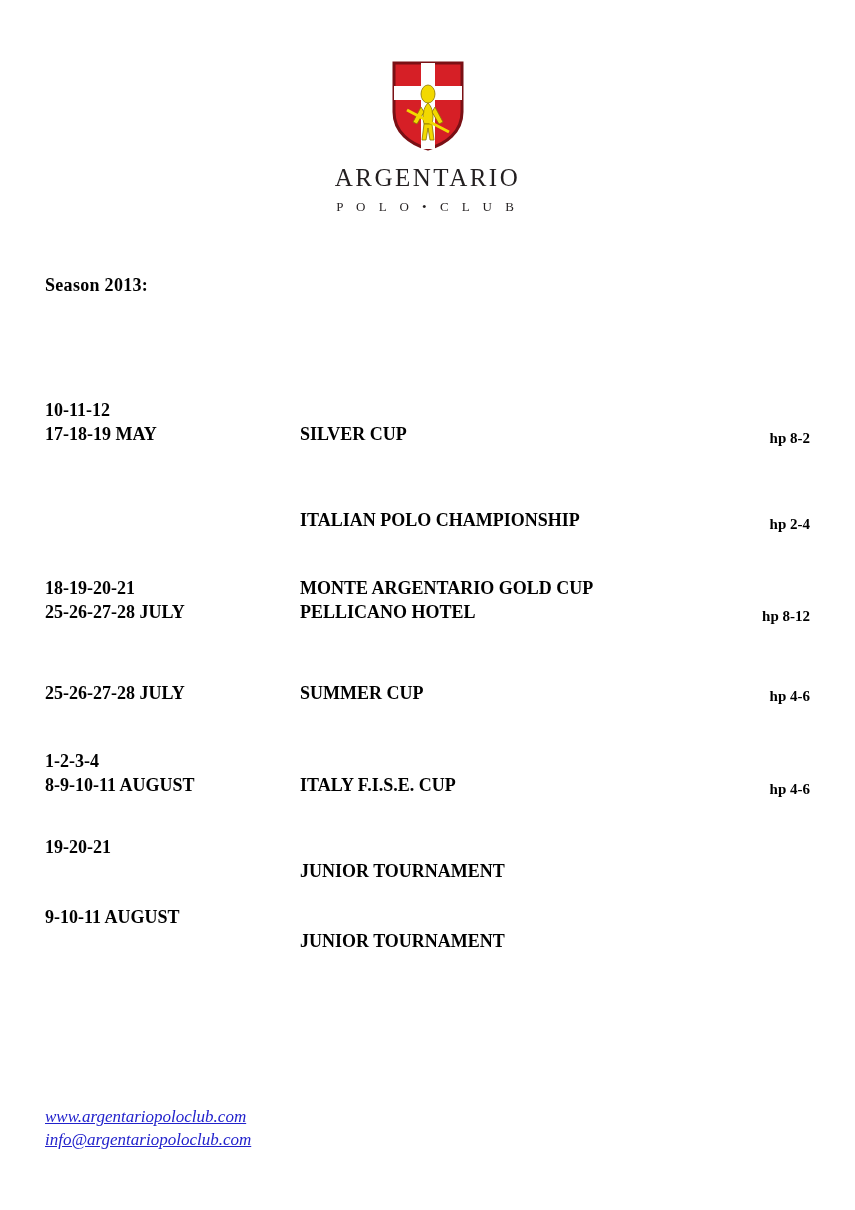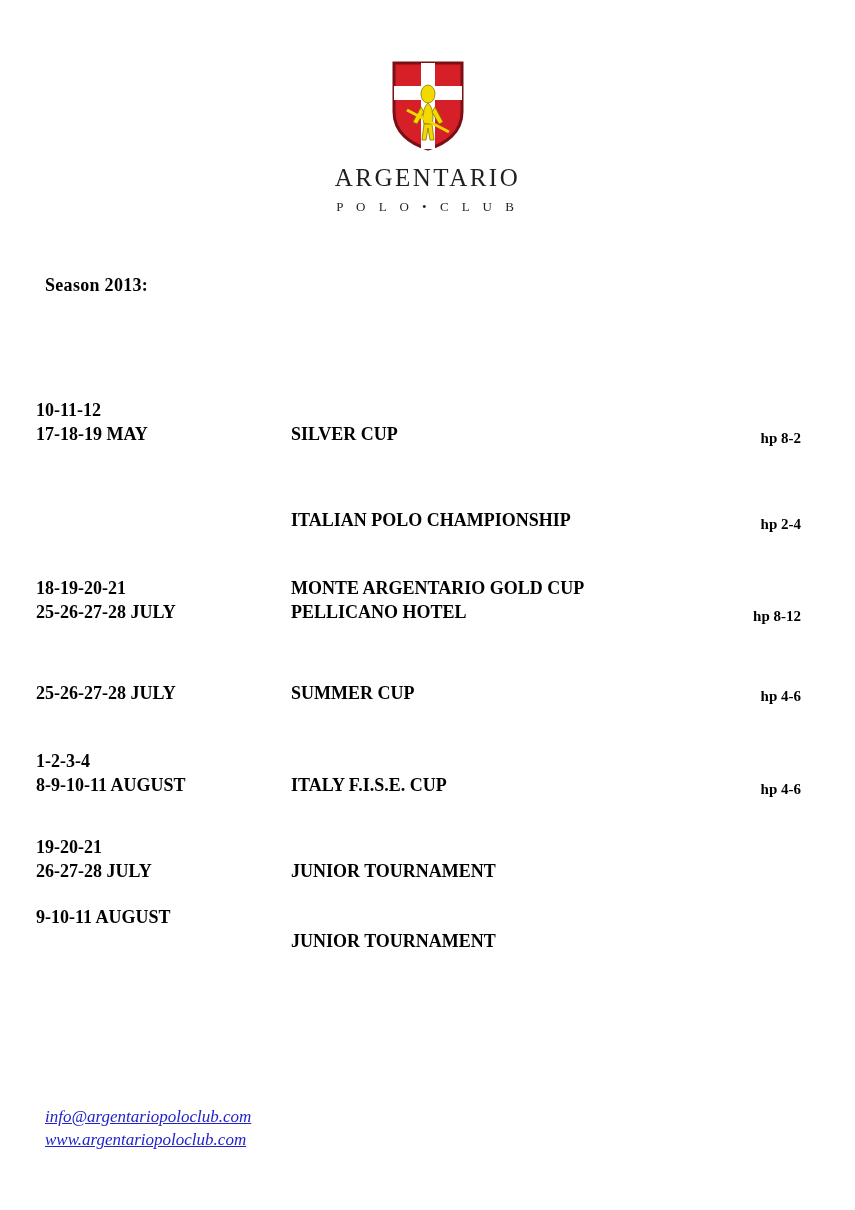--- a/index.html
+++ b/index.html
@@ -60,21 +60,21 @@
     left: 45px;
     top: 275px;
     font-size: 18px;
     font-weight: bold;
     letter-spacing: 0.3px;
   }
 
   
   .schedule {
     position: absolute;
-    left: 36px;
+    left: 45px;
     top: 398px;
     width: 780px;
   }
   .event {
     position: relative;
     width: 780px;
   }
   .ev-dates {
     position: absolute;
     left: 0;
@@ -196,36 +196,35 @@
       </div>
       <div class="ev-title" style="top:24px">
         <span class="t1">ITALY F.I.S.E. CUP</span>
       </div>
       <div class="ev-hp" style="top:28px">hp 4-6</div>
     </div>
 
     <div class="event" style="height:70px">
       <div class="ev-dates">
         <span class="d1">19-20-21</span>
-        <span class="d2">26-27-28 JULY</span>
       </div>
       <div class="ev-title" style="top:24px">
         <span class="t1">JUNIOR TOURNAMENT</span>
       </div>
     </div>
 
     <div class="event" style="height:70px">
       <div class="ev-dates">
         <span class="d2">9-10-11 AUGUST</span>
       </div>
       <div class="ev-title" style="top:24px">
         <span class="t1">JUNIOR TOURNAMENT</span>
       </div>
     </div>
 
   </div>
 
   <div class="footer">
+    <a href="#">www.argentariopoloclub.com</a>
     <a href="#">info@argentariopoloclub.com</a>
-    <a href="#">www.argentariopoloclub.com</a>
   </div>
 
 </div>
 
 </body></html>

